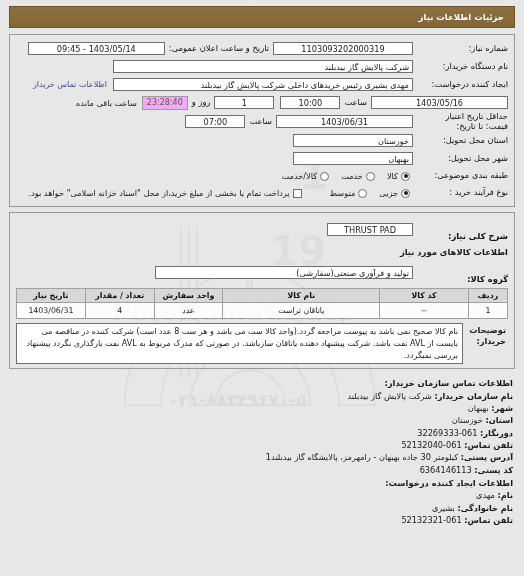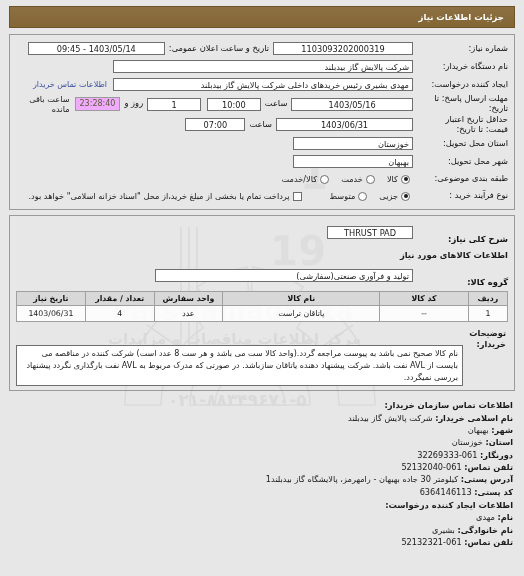--- a/index.html
+++ b/index.html
@@ -192,21 +192,20 @@
     line-height: 1.35;
   }
   .notes-box {
     flex: 1 1 auto;
     border: 1px solid #6f6f6f;
     background: #ffffff;
     font-size: 8px;
     line-height: 1.45;
     padding: 2px 4px;
     text-align: right;
-    margin-top: 19px;
   }
 
   
   .contact { margin: 8px 2px 0 0; text-align: right; line-height: 1.5; }
   .contact .h { font-weight: bold; font-size: 8.4px; display: block; margin-top: 1px; }
   .contact .kv { font-size: 8.2px; }
   .contact .kv b { font-weight: bold; }
   .ltr { direction: ltr; unicode-bidi: embed; display: inline-block; }
 </style>
 </head>
@@ -252,21 +251,20 @@
       <div class="fld w-long">شرکت پالایش گاز بیدبلند</div>
     </div>
 
     <div class="row">
       <div class="lbl w1">ایجاد کننده درخواست:</div>
       <div class="fld w-long">مهدی بشیری رئیس خریدهای داخلی شرکت پالایش گاز بیدبلند</div>
       <a class="link">اطلاعات تماس خریدار</a>
     </div>
 
     <div class="row">
-      <div class="lbl w1">مهلت ارسال پاسخ: تا تاریخ:</div>
       <div class="fld w-date">1403/05/16</div>
       <div class="lbl inline">ساعت</div>
       <div class="fld w-time">10:00</div>
       <div class="fld w-days" style="margin-right:6px;">1</div>
       <div class="lbl inline">روز و</div>
       <div class="timerbox">23:28:40</div>
       <div class="muted-note">ساعت باقی مانده</div>
     </div>
 
     <div class="row">
@@ -361,21 +359,21 @@
       <div class="notes-lbl">توضیحات خریدار:</div>
       <div class="notes-box">نام کالا صحیح نمی باشد به پیوست مراجعه گردد.(واحد کالا ست می باشد و هر ست 8 عدد است) شرکت کننده در مناقصه می بایست از AVL نفت باشد. شرکت پیشنهاد دهنده یاتاقان سازباشد. در صورتی که مدرک مربوط به AVL نفت بارگذاری نگردد پیشنهاد بررسی نمیگردد.</div>
     </div>
 
   </div>
 
   <div class="contact">
     <span class="h">اطلاعات تماس سازمان خریدار:</span>
 
     <div class="kv">
-      <b>نام اسلامی خریدار:</b>
+      <b>نام سازمان خریدار:</b>
       <span>شرکت پالایش گاز بیدبلند</span>
     </div>
     <div class="kv">
       <b>شهر:</b>
       <span>بهبهان</span>
     </div>
     <div class="kv">
       <b>استان:</b>
       <span>خوزستان</span>
     </div>

